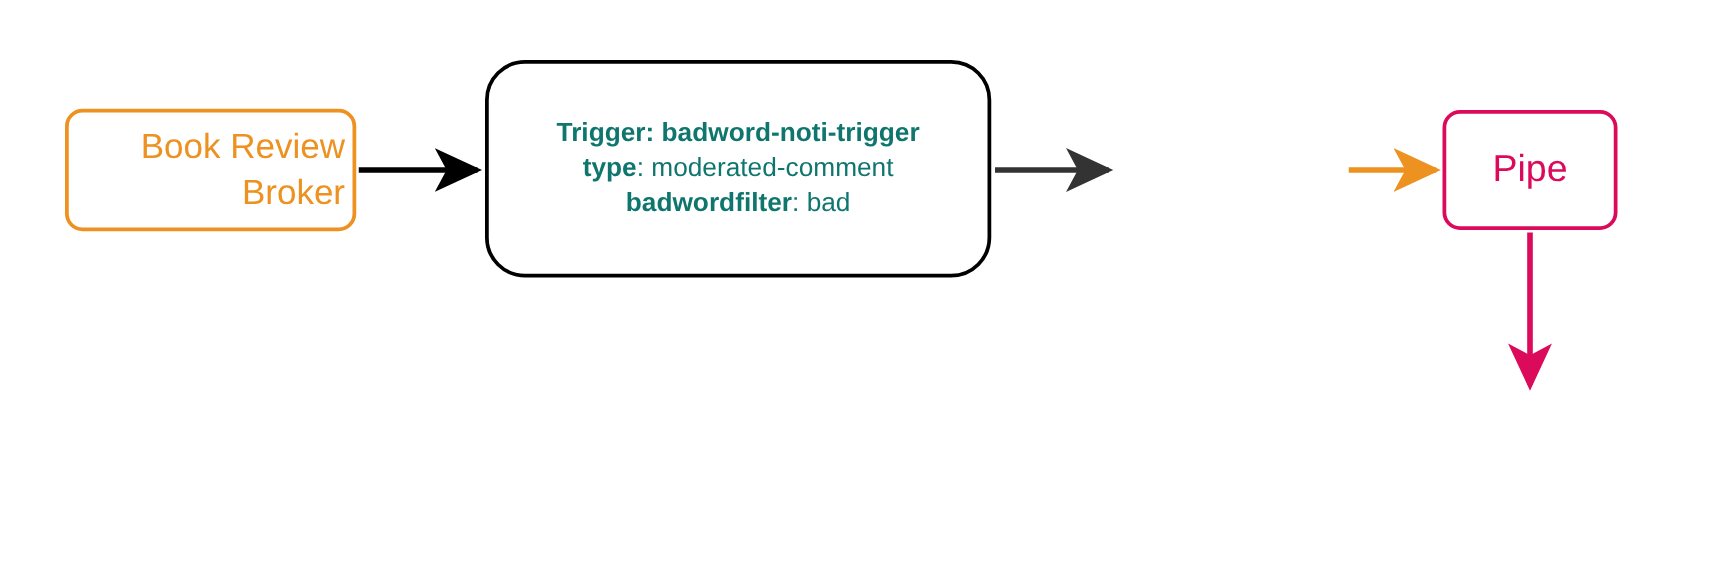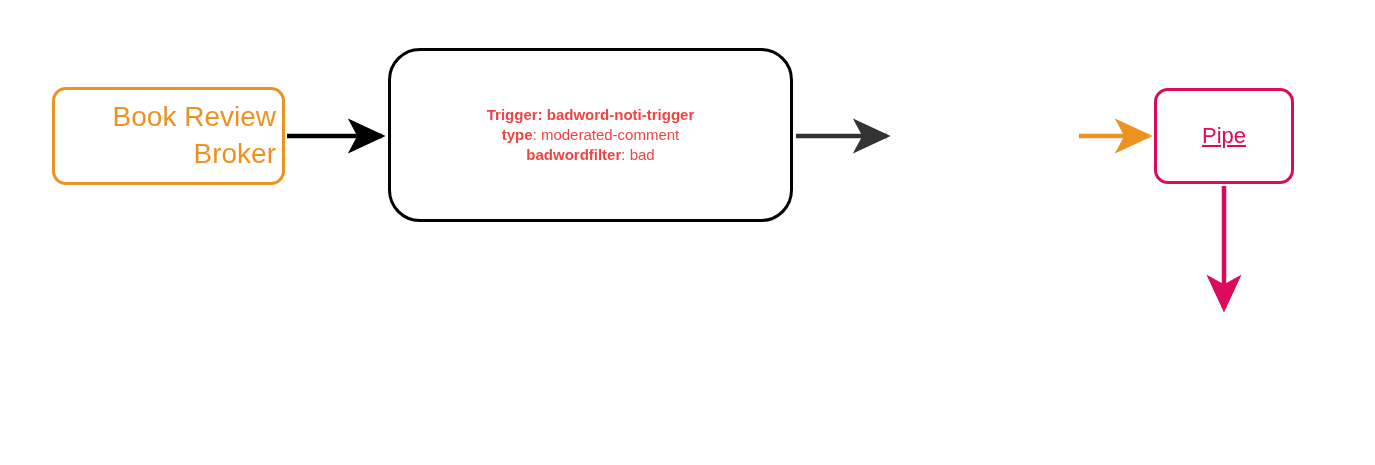--- a/index.html
+++ b/index.html
@@ -49,41 +49,40 @@
     border-radius: 14px;
     color: #ED9121;
     font-size: 28px;
     text-align: right;
   }
 
   
   .node-trigger {
     border: 3.5px solid #000000;
     border-radius: 32px;
-    color: #ef4444;
-    font-size: 15px;
+    color: #0f766e;
+    font-size: 21px;
   }
   .node-trigger .line {
     display: block;
     white-space: nowrap;
   }
   .node-trigger .b {
     font-weight: 700;
   }
   .node-trigger .n {
     font-weight: 400;
   }
 
   
   .node-pink {
     border: 3.5px solid #DB0A5B;
     border-radius: 14px;
     color: #DB0A5B;
-    font-size: 22px;
-    text-decoration: underline;
+    font-size: 30px;
   }
 
   #box-book-review-broker { left: 52px;   top: 87px;  width: 233px; height: 98px; }
   #box-trigger            { left: 388px;  top: 48px;  width: 405px; height: 174px; }
   #box-badword-broker     { left: 893px;  top: 88px;  width: 183px; height: 95px; }
   #box-pipe               { left: 1154px; top: 88px;  width: 140px; height: 96px; }
   #box-slack-sink         { left: 1116px; top: 313px; width: 216px; height: 95px; }
 </style>
 </head>
 <body>

